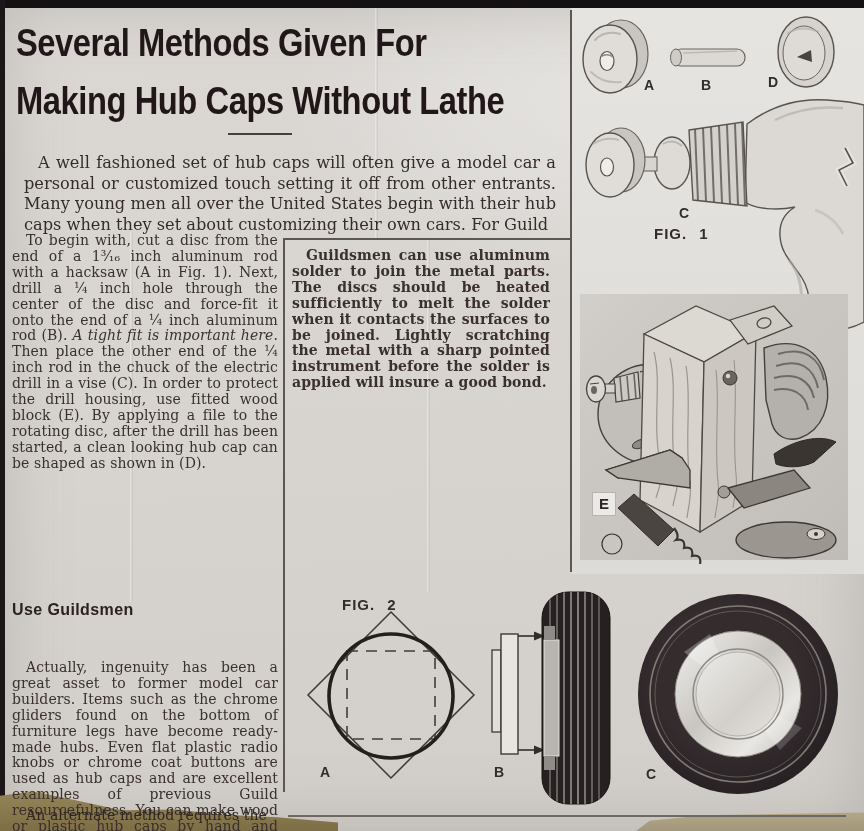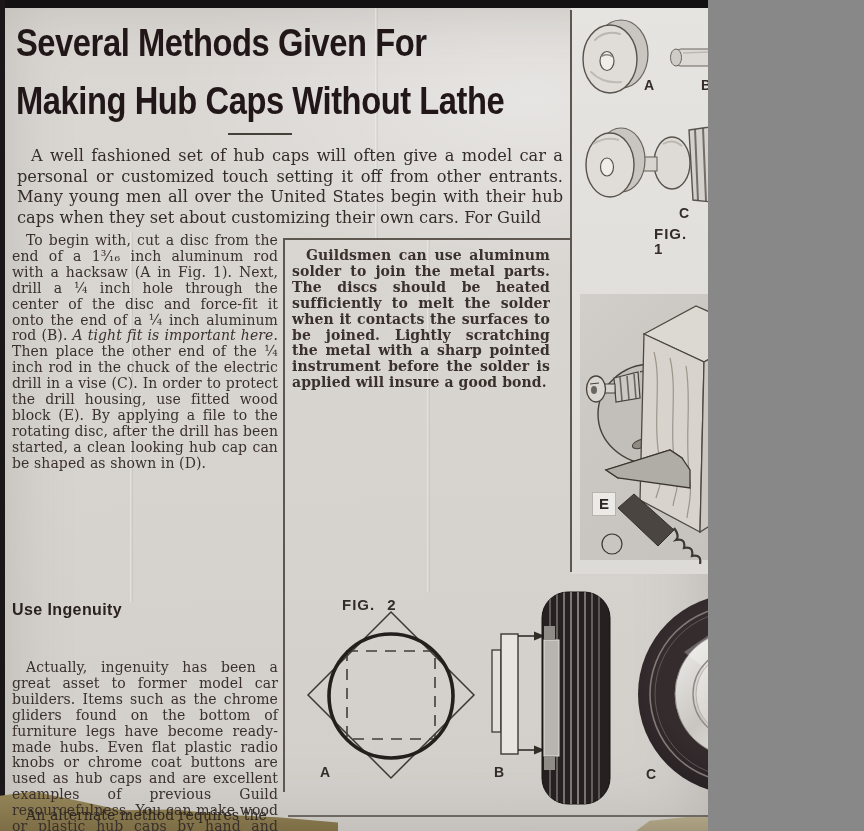--- a/index.html
+++ b/index.html
@@ -1,17 +1,17 @@
 <!DOCTYPE html>
 <html><head>
 <meta charset="utf-8">
 <style>
   html,body{margin:0;padding:0;background:#888;}
   #page{
-    position:relative;width:708px;height:831px;overflow:hidden;
+    position:relative;width:864px;height:831px;overflow:hidden;
     background:
       radial-gradient(ellipse 600px 300px at 75% 12%, rgba(255,255,255,.35), rgba(255,255,255,0) 60%),
       linear-gradient(178deg,#dbd8d4 0%, #d7d4d0 55%, #d2cfcb 100%);
     box-shadow: inset 0 0 70px rgba(110,104,96,.28);
     font-family:"DejaVu Serif",serif;
   }
   .abs{position:absolute;}
   .headline{
     font-family:"Liberation Sans",sans-serif;font-weight:700;
     font-size:38px;color:#211719;letter-spacing:-.5px;
@@ -67,32 +67,32 @@
        background:linear-gradient(to bottom,#97875a,#7d6e46);"></div>
   <div class="abs" style="left:636px;top:808px;width:228px;height:23px;
        clip-path:polygon(0 100%, 6% 55%, 30% 32%, 100% 20%, 100% 100%);
        background:linear-gradient(to bottom,#b5aa8b,#a2977a);"></div>
 
   <div class="abs headline" style="left:16px;top:22px;">Several Methods Given For</div>
   <div class="abs headline" style="left:16px;top:80px;">Making Hub Caps Without Lathe</div>
   <div class="abs" style="left:228px;top:133px;width:64px;height:2px;background:#46403b;"></div>
 
   <div class="abs intro" style="left:12px;top:141px;width:556px;">
-    <p class="ind" style="margin:5px;"><span>A well fashioned set of hub caps will often give a model car a personal or customized touch setting it off from other entrants. Many young men all over the United States begin with their hub caps when they set about customizing their own cars. For Guild</span></p>
+    <p class="ind" style="margin:12px;"><span>A well fashioned set of hub caps will often give a model car a personal or customized touch setting it off from other entrants. Many young men all over the United States begin with their hub caps when they set about customizing their own cars. For Guild</span></p>
   </div>
 
   <div class="abs rule-v" style="left:283px;top:238px;height:554px;"></div>
   <div class="abs rule-h" style="left:283px;top:238px;width:288px;"></div>
   <div class="abs rule-v" style="left:570px;top:10px;height:562px;"></div>
   <div class="abs rule-h" style="left:288px;top:815px;width:558px;background:#6e6862;"></div>
 
   <div class="abs body-col" style="left:12px;top:233px;width:266px;">
     <p class="ind"><span>To begin with, cut a disc from the end of a 1³⁄₁₆ inch aluminum rod with a hacksaw (A in Fig. 1). Next, drill a ¼ inch hole through the center of the disc and force-fit it onto the end of a ¼ inch aluminum rod (B). </span><i><span>A tight fit is important here.</span></i><span> Then place the other end of the ¼ inch rod in the chuck of the electric drill in a vise (C). In order to protect the drill housing, use fitted wood block (E). By applying a file to the rotating disc, after the drill has been started, a clean looking hub cap can be shaped as shown in (D).</span></p>
   </div>
-  <div class="abs sec-head" style="left:12px;top:601px;">Use Ingenuity</div>
+  <div class="abs sec-head" style="left:12px;top:601px;">Use Guildsmen</div>
   <div class="abs body-col" style="left:12px;top:624px;width:266px;margin-top:36px;">
     <p class="ind"><span>Actually, ingenuity has been a great asset to former model car builders. Items such as the chrome gliders found on the bottom of furniture legs have become ready-made hubs. Even flat plastic radio knobs or chrome coat buttons are used as hub caps and are excellent examples of previous Guild resourcefulness. You can make wood or plastic hub caps by hand and finish them with chrome paint.</span></p>
   </div>
   <div class="abs body-col" style="left:12px;top:808px;width:272px;color:#2f2722;">
     <p class="ind"><span>An alternate method requires the</span></p>
   </div>
 
   <div class="abs body-col" style="left:292px;top:248px;width:258px;font-weight:bold;">
     <p class="ind"><span>Guildsmen can use aluminum solder to join the metal parts. The discs should be heated sufficiently to melt the solder when it contacts the surfaces to be joined. Lightly scratching the metal with a sharp pointed instrument before the solder is applied will insure a good bond.</span></p>
   </div>

